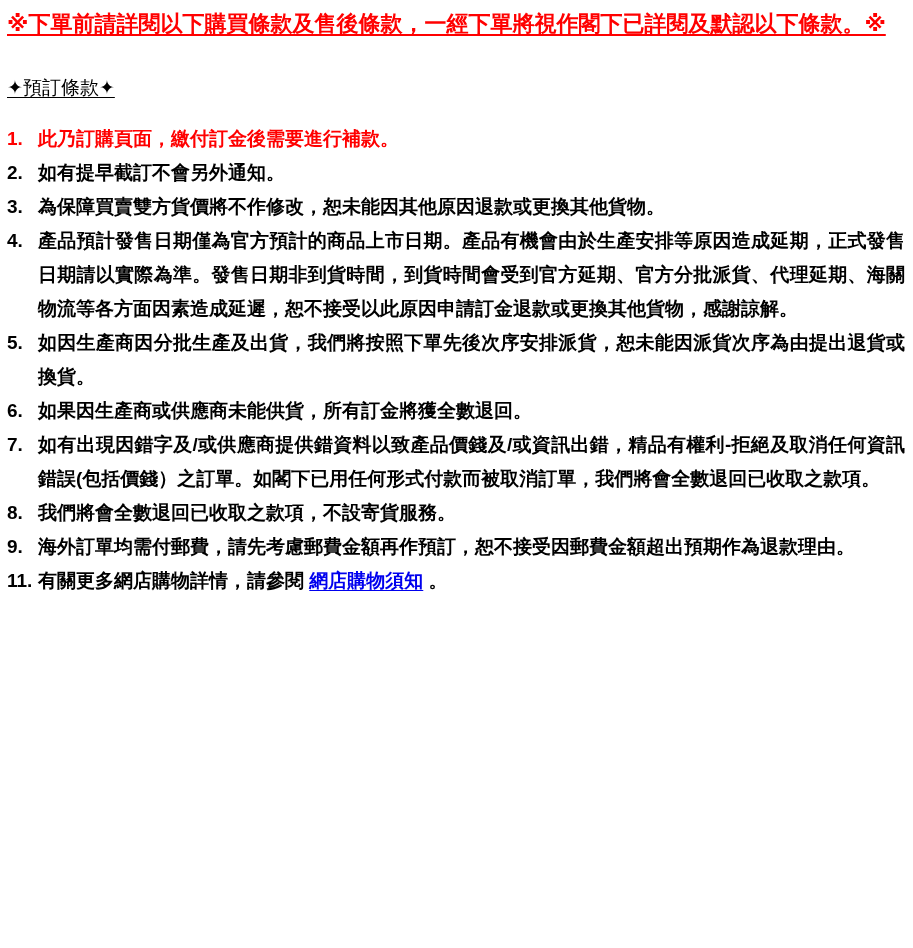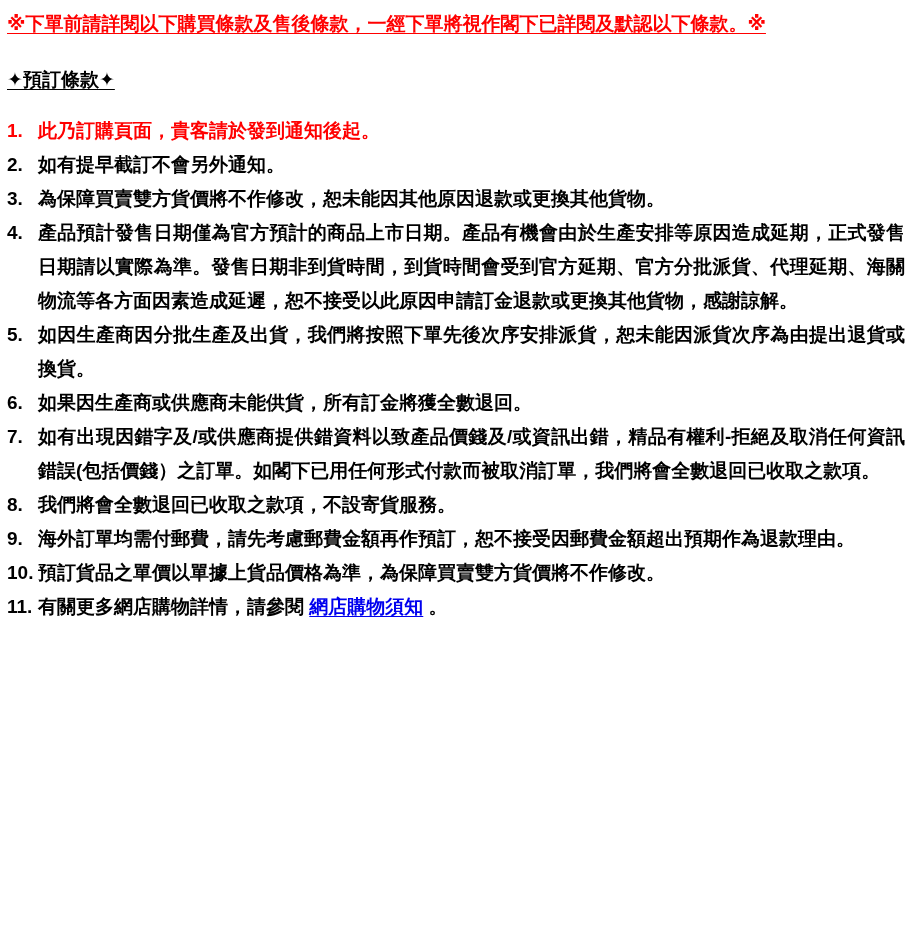--- a/index.html
+++ b/index.html
@@ -18,32 +18,32 @@
     height: 948px;
     overflow: hidden;
     font-family: "Liberation Sans", "DejaVu Sans", sans-serif;
     color: var(--text);
   }
   .page {
     padding: 12px 8px 0 7px;
   }
   .warning {
     color: var(--red);
-    font-size: 19px;
+    font-size: 22px;
     font-weight: bold;
     line-height: 24px;
     text-decoration: underline;
     text-underline-offset: 3px;
-    margin-bottom: 32px;
+    margin-bottom: 40px;
     white-space: nowrap;
   }
   .section-title {
     color: var(--text);
     font-size: 19px;
-    font-weight: bold;
+    font-weight: normal;
     line-height: 24px;
     text-decoration: underline;
     text-underline-offset: 3px;
     margin-bottom: 22px;
   }
   .terms-list {
     list-style: none;
     margin: 0;
     padding: 0;
   }
@@ -89,21 +89,21 @@
 <body>
 
 <div class="page">
   <div class="warning">※下單前請詳閱以下購買條款及售後條款，一經下單將視作閣下已詳閱及默認以下條款。※</div>
 
   <div class="section-title">✦預訂條款✦</div>
 
   <ol class="terms-list" id="terms-list">
   <li class="term-item red-item">
     <span class="term-num">1.</span>
-    <span class="term-text"><span class="seg-red">此乃訂購頁面，貴客請於發到通知後起。</span></span>
+    <span class="term-text"><span class="seg-red">此乃訂購頁面，繳付訂金後需要進行補款。</span></span>
   </li>
 
   <li class="term-item">
     <span class="term-num">2.</span>
     <span class="term-text"><span class="seg-normal">如有提早截訂不會另外通知。</span></span>
   </li>
 
   <li class="term-item">
     <span class="term-num">3.</span>
     <span class="term-text"><span class="seg-normal">為保障買賣雙方貨價將不作修改，恕未能因其他原因退款或更換其他貨物。</span></span>
@@ -132,24 +132,20 @@
   <li class="term-item">
     <span class="term-num">8.</span>
     <span class="term-text"><span class="seg-normal">我們將會全數退回已收取之款項，不設寄貨服務。</span></span>
   </li>
 
   <li class="term-item">
     <span class="term-num">9.</span>
     <span class="term-text"><span class="seg-normal">海外訂單均需付郵費，請先考慮郵費金額再作預訂，恕不接受因郵費金額超出預期作為退款理由。</span></span>
   </li>
 
-  <li class="term-item">
-    <span class="term-num">10.</span>
-    <span class="term-text"><span class="seg-normal">預訂貨品之單價以單據上貨品價格為準，為保障買賣雙方貨價將不作修改。</span></span>
-  </li>
 
 
 
   <li class="term-item">
     <span class="term-num">11.</span>
     <span class="term-text"><span class="seg-normal">有關更多網店購物詳情，請參閱 </span><span class="seg-link">網店購物須知</span><span class="seg-normal"> 。</span></span>
   </li>
 </ol>
 </div>
 

